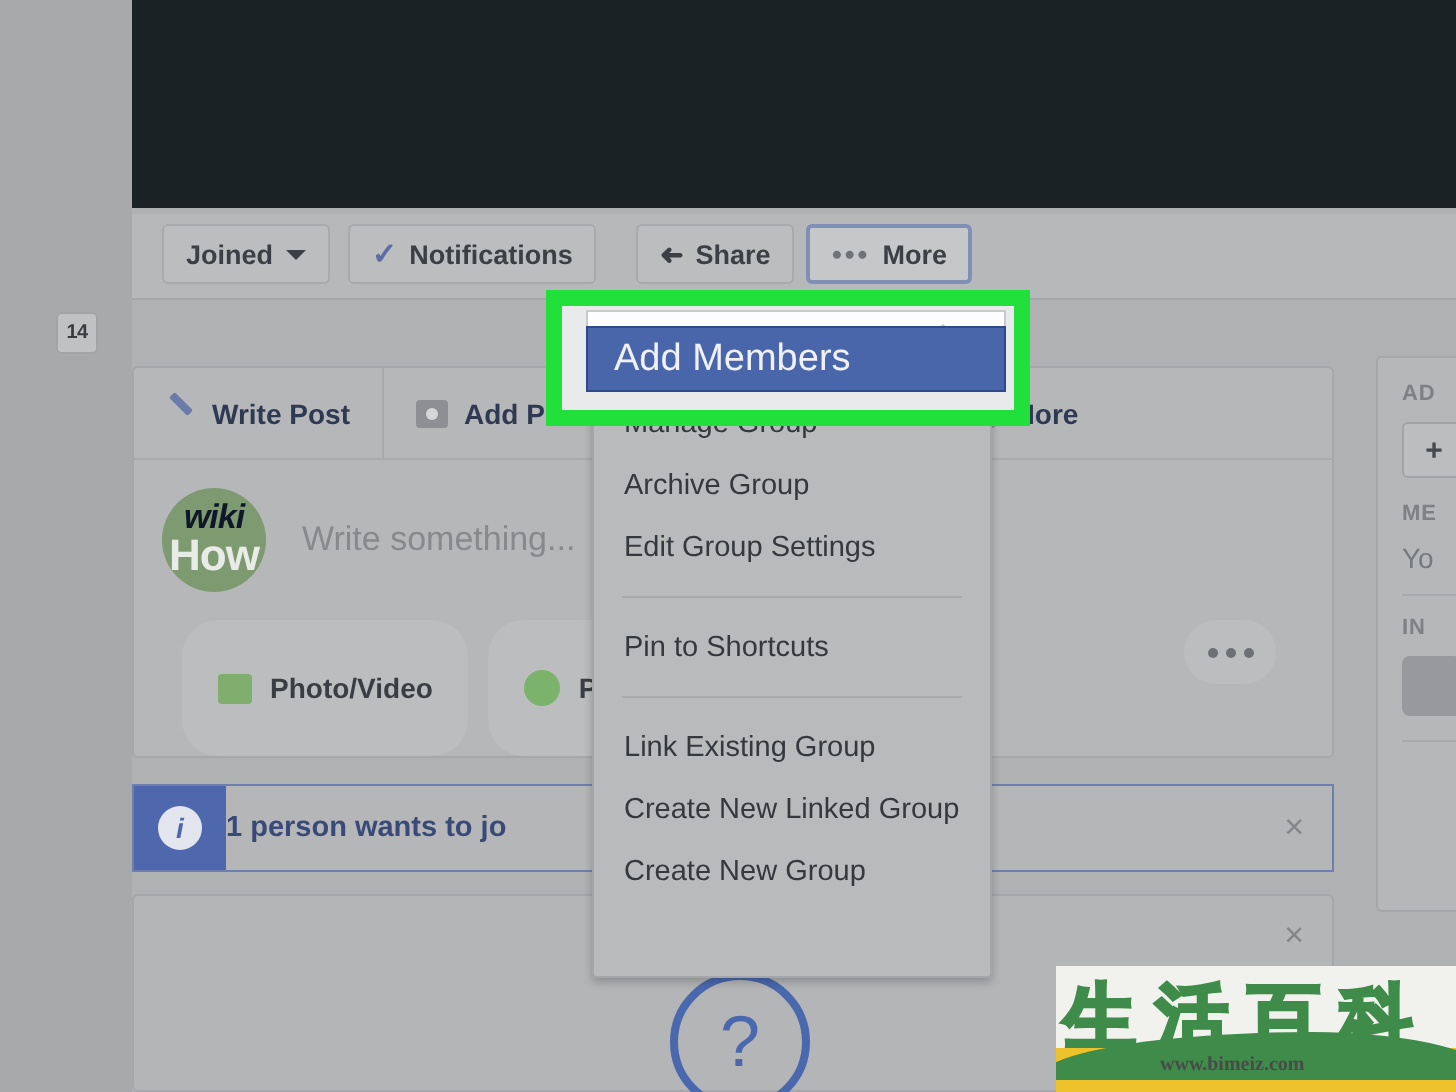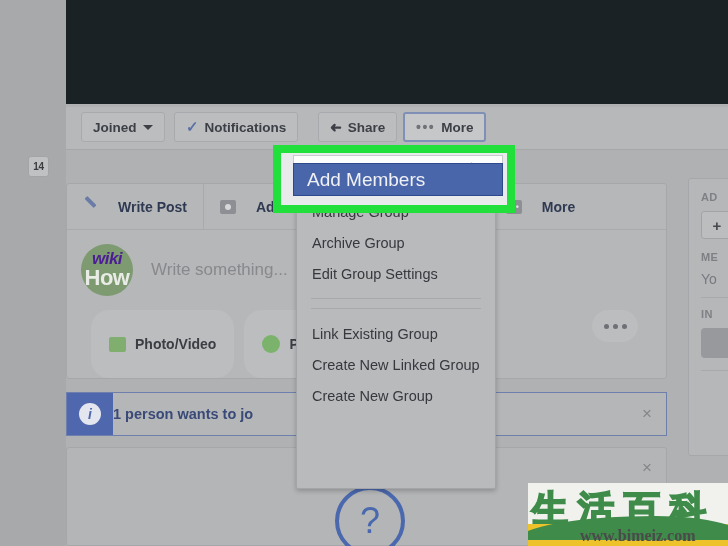--- a/index.html
+++ b/index.html
@@ -45,21 +45,21 @@
 
   
   .composer{
     position:absolute;left:66px;top:183px;width:601px;height:196px;
     background:#b6b7b9;border:1px solid #a6a7aa;border-radius:3px;box-sizing:border-box;
   }
   .composer-tabs{
     position:absolute;left:0;top:0;width:100%;height:45px;
     border-bottom:1px solid #a9aaac;display:flex;align-items:center;
   }
-  .ctab{display:flex;align-items:center;gap:20px;padding:0 16px;height:45px;
+  .ctab{display:flex;align-items:center;gap:8px;padding:0 16px;height:45px;
         font-size:14px;font-weight:bold;color:#2f3a52;}
   .ctab.sep{border-left:1px solid #a9aaac;}
   .pencil{
     width:15px;height:15px;display:inline-block;position:relative;
   }
   .pencil:before{
     content:"";position:absolute;left:1px;top:1px;width:13px;height:4px;
     background:#6b7ba8;transform:rotate(45deg);border-radius:1px;
   }
   .sq-icon{
@@ -68,21 +68,21 @@
   }
   .sq-icon .lens{width:6px;height:6px;border-radius:50%;background:#d6d7d9;}
   .sq-icon.dots{background:#8d8f94;font-size:9px;color:#dedfe1;letter-spacing:1px;line-height:6px;}
 
   .composer-body{position:absolute;left:0;top:46px;width:100%;height:80px;display:flex;align-items:center;}
   .avatar{
     margin-left:14px;width:52px;height:52px;border-radius:50%;
     background:#7d9a70;display:flex;flex-direction:column;align-items:center;justify-content:center;
     line-height:0.95;overflow:hidden;
   }
-  .avatar .w1{font-size:17px;font-weight:bold;color:#4c1d95;font-style:italic;letter-spacing:-0.5px;}
+  .avatar .w1{font-size:17px;font-weight:bold;color:#0f172a;font-style:italic;letter-spacing:-0.5px;}
   .avatar .w2{font-size:22px;font-weight:bold;color:#e9ece6;letter-spacing:-0.5px;}
   .placeholder{margin-left:18px;font-size:17px;color:#89898d;}
 
   .composer-foot{
     position:absolute;left:0;bottom:0;width:100%;height:68px;
     display:flex;gap:10px;padding-left:24px;box-sizing:border-box;
   }
   .chip{
     display:flex;align-items:center;gap:9px;padding:9px 16px;border-radius:3px;
     background:#bcbdbf;font-size:14px;font-weight:bold;color:#3a3d43;white-space:nowrap;
@@ -190,21 +190,21 @@
   .watermark{
     position:absolute;left:528px;top:483px;width:200px;height:63px;overflow:hidden;
     background:#f1f2ee;
   }
   .wm-chars{
     position:absolute;left:4px;top:2px;display:flex;gap:10px;
     font-family:"DejaVu Sans", sans-serif;font-size:36px;font-weight:bold;
     color:#f1f2ee;-webkit-text-stroke:2px #3f8b4a;
   }
   .wm-url{
-    position:absolute;left:52px;top:44px;font-size:16px;font-weight:bold;color:#4a4a4a;
+    position:absolute;left:52px;top:44px;font-size:10px;font-weight:bold;color:#4a4a4a;
     font-family:"Liberation Serif", serif;
   }
   .wm-wave{
     position:absolute;left:0;bottom:0;width:200px;height:22px;background:#eec22b;
   }
   .wm-wave:before{
     content:"";position:absolute;left:-10px;bottom:6px;width:230px;height:24px;
     background:#3f8b4a;border-radius:60% 40% 0 0 / 100% 100% 0 0;
   }
 </style>
@@ -307,20 +307,21 @@
 
   <div class="menu">
     <div class="menu-caret"></div>
     <div class="menu-inner" id="menu-items">
 
       <div style="height:36px"></div>
     <div class="mi">Manage Group</div>
         <div class="mi">Archive Group</div>
         <div class="mi">Edit Group Settings</div>
         <div class="mi-div"></div>
+        <div class="mi">Pin to Shortcuts</div>
         <div class="mi-div"></div>
         <div class="mi">Link Existing Group</div>
         <div class="mi">Create New Linked Group</div>
         <div class="mi">Create New Group</div>
       </div>
   </div>
 
   <div class="green-box">
     <div class="green-hole"></div>
     <div class="green-item-top">

